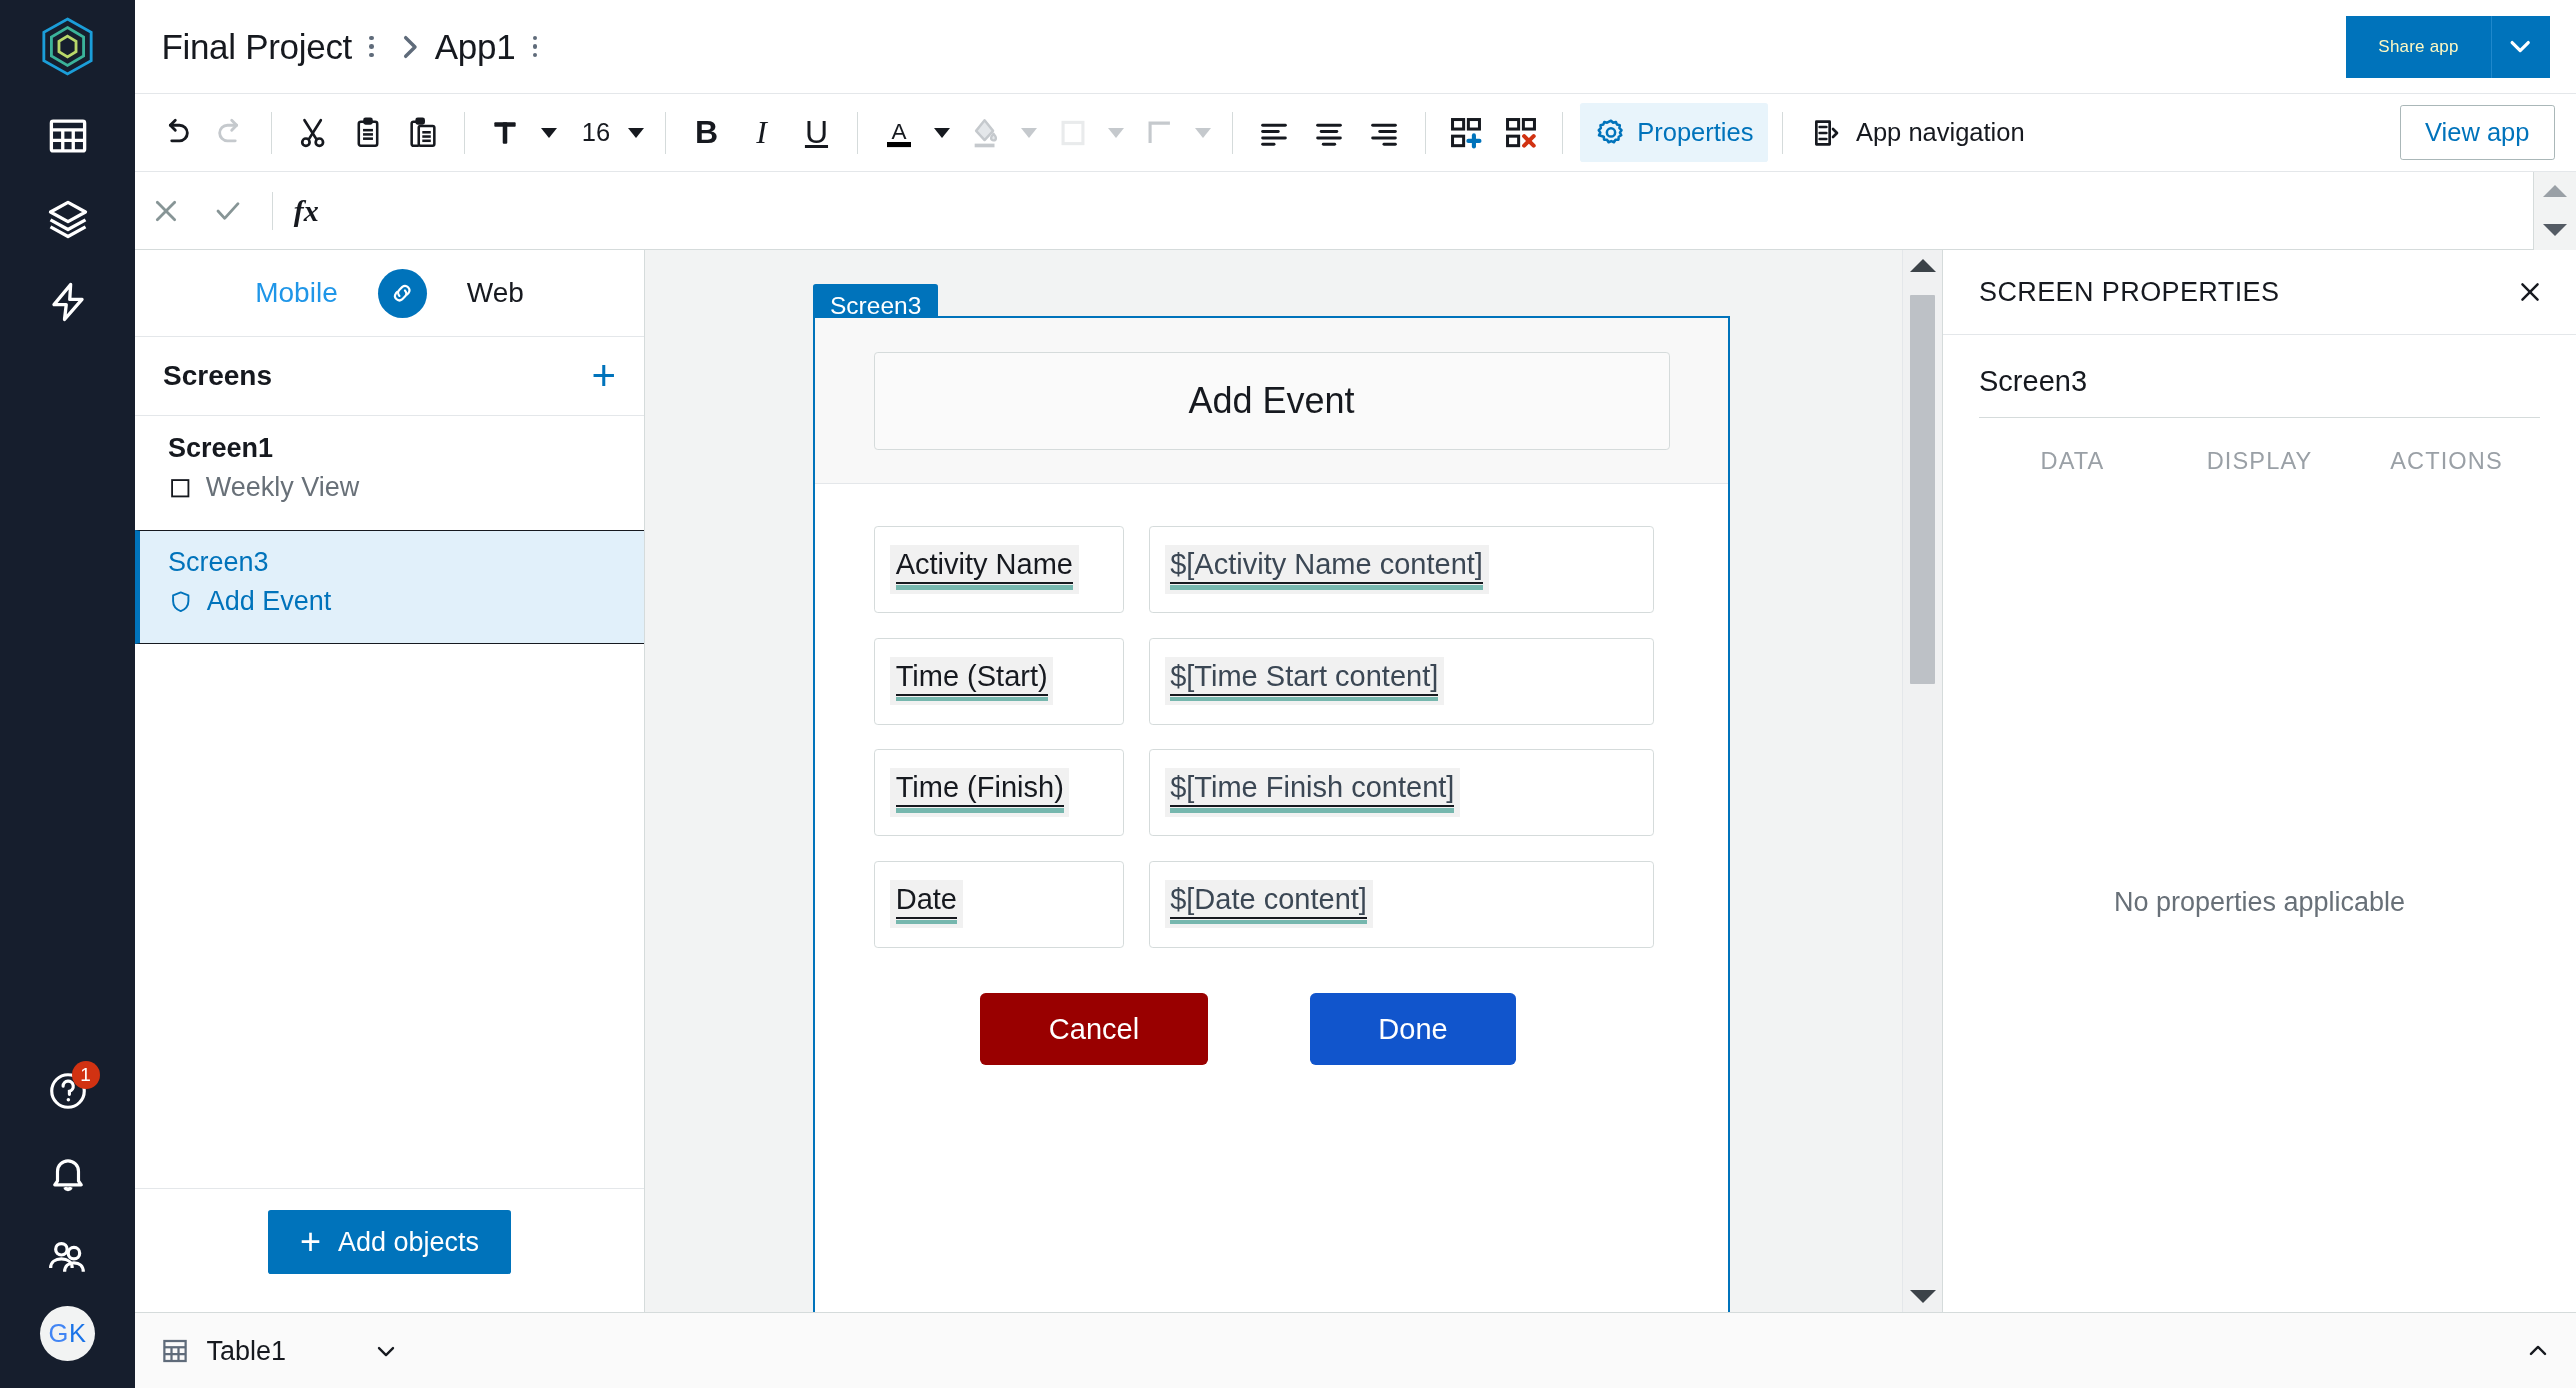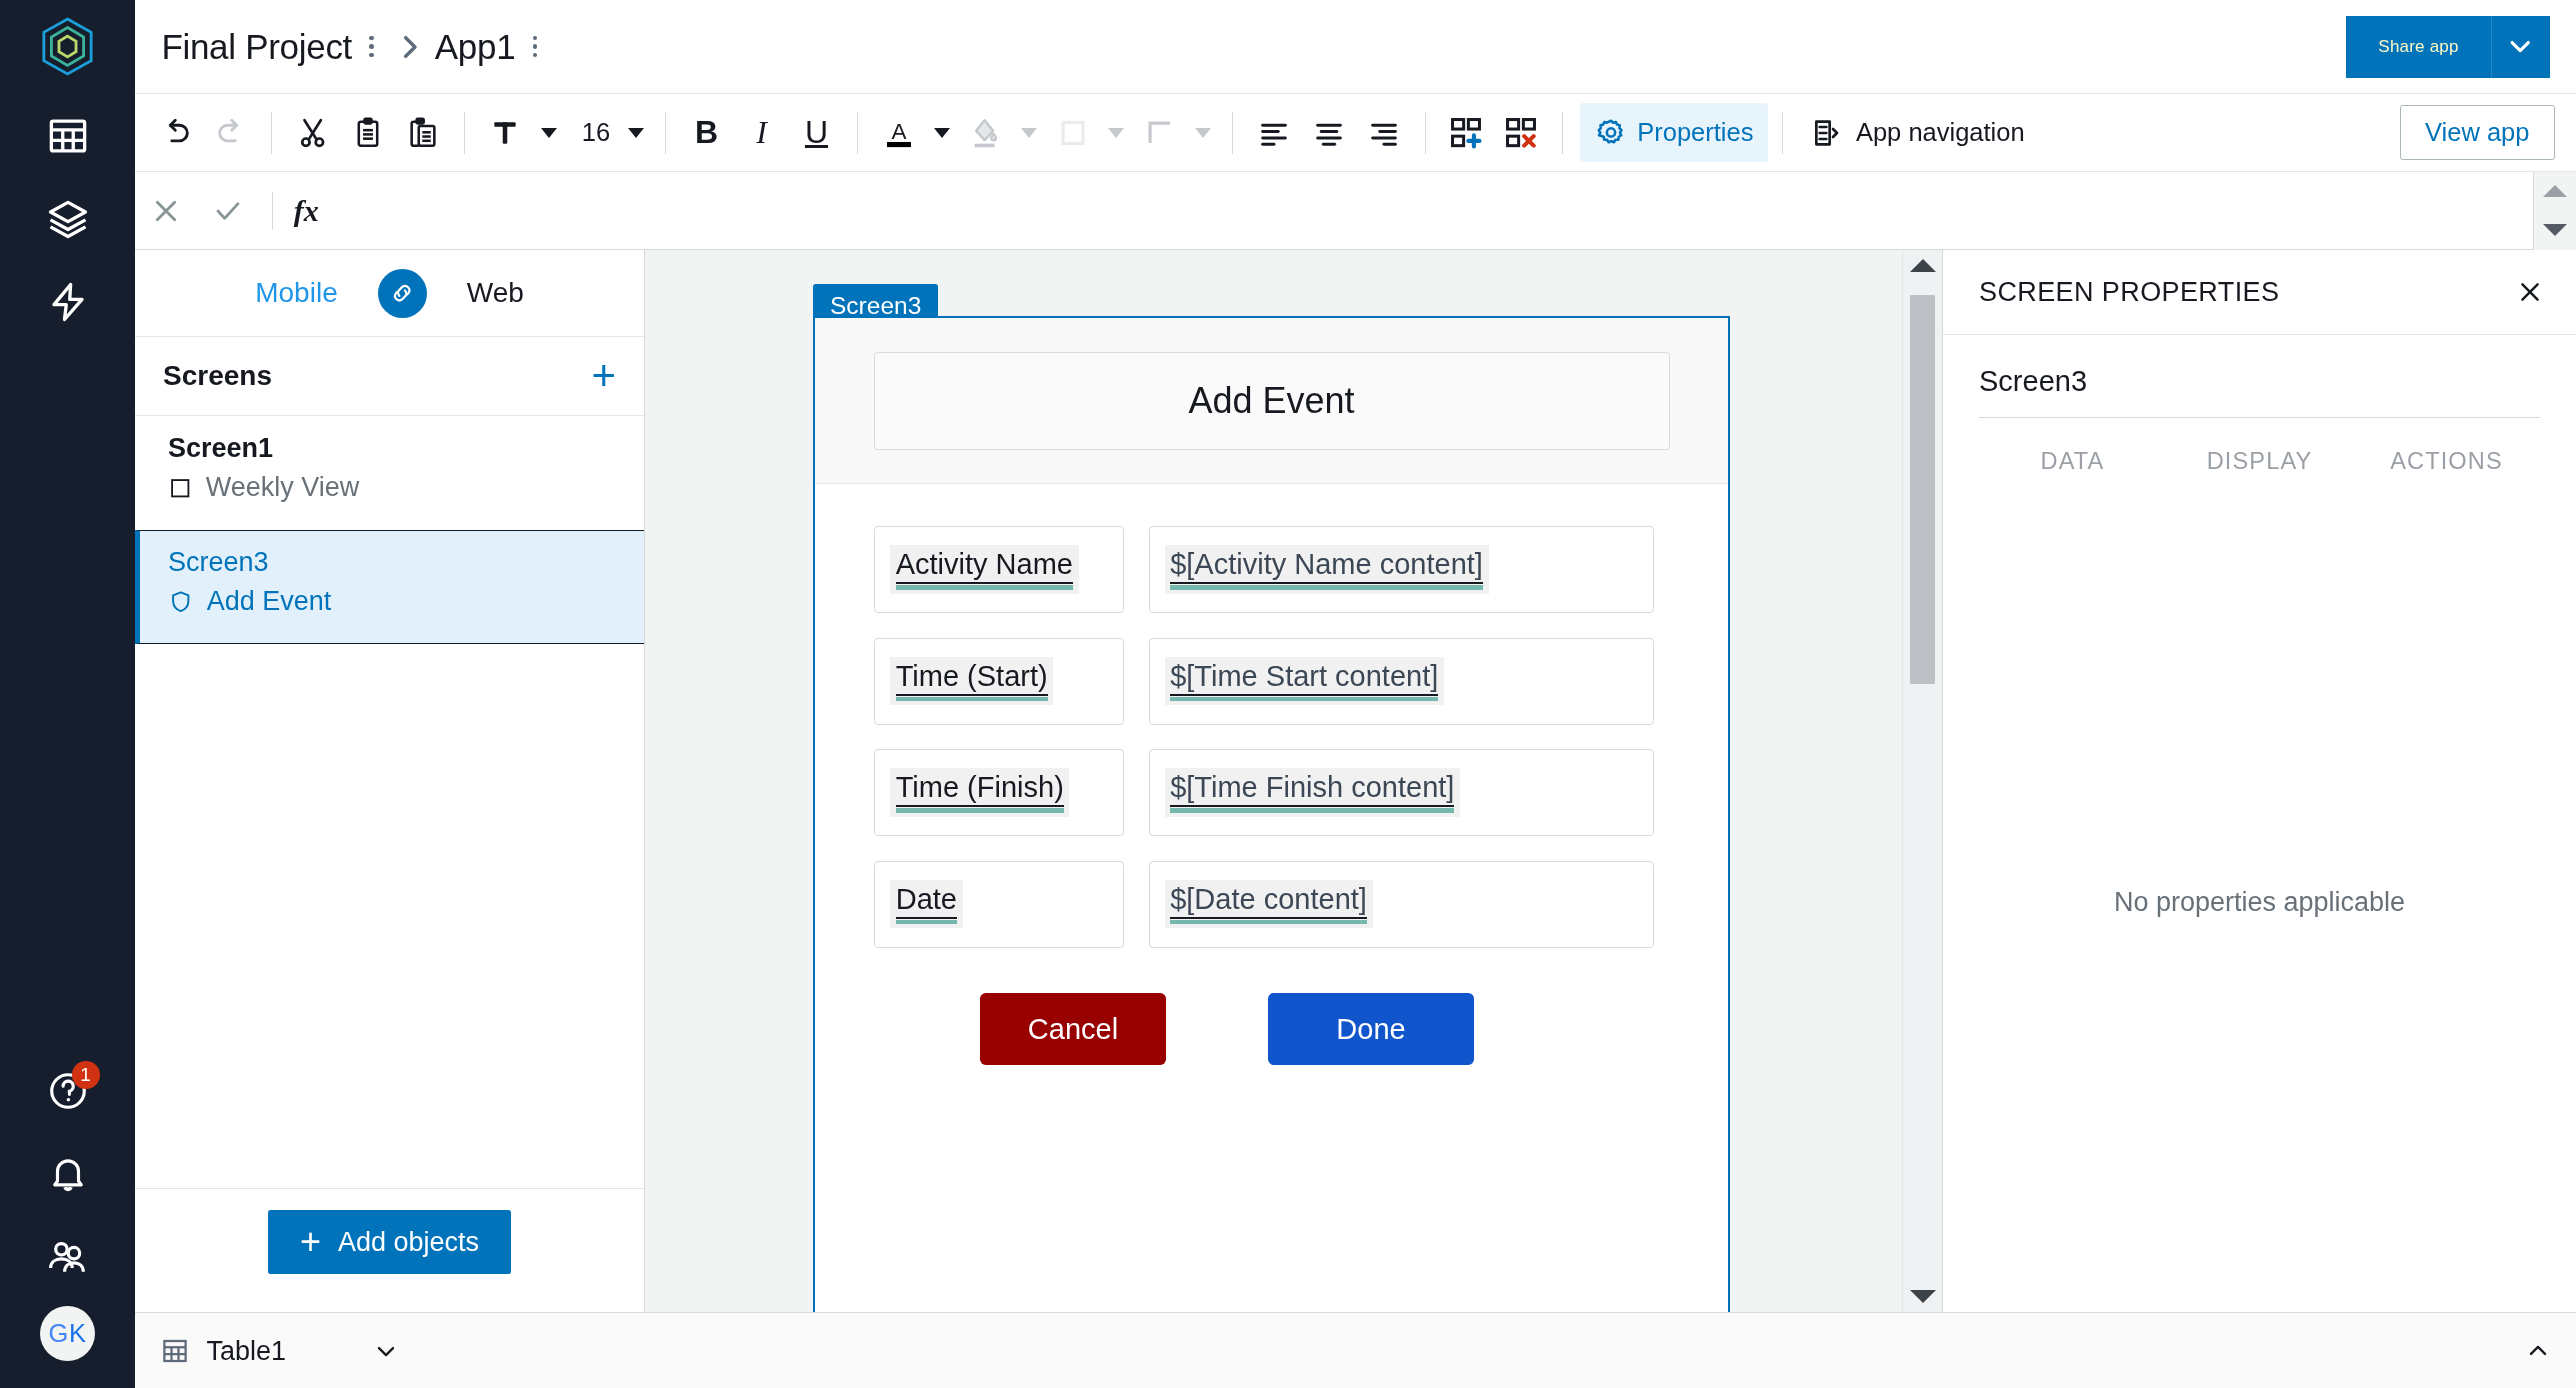--- a/index.html
+++ b/index.html
@@ -227,21 +227,21 @@
     padding-bottom: 2.8px; display: inline-block;
   }
   .tok::after {
     content: ""; position: absolute; left: 5.7px; right: 5.7px; bottom: 3.8px;
     height: 4.7px; background: #76b7ae;
   }
   .tok.val span.t { color: #3b4754; }
   .btn-row { display: flex; gap: 102px; padding: 21px 0 0 106px; }
   .btn-cancel {
     background: #990000; color: #fff; border: none; border-radius: 5.7px;
-    width: 186px; height: 72px; font-size: 29px; cursor: pointer; font-family: inherit;
+    width: 228px; height: 72px; font-size: 29px; cursor: pointer; font-family: inherit;
   }
   .btn-done {
     background: #1155cc; color: #fff; border: none; border-radius: 5.7px;
     width: 206px; height: 72px; font-size: 29px; cursor: pointer; font-family: inherit;
   }
 
   
   .vscroll {
     width: 40px; flex: 0 0 40px; background: #f0f1f2;
     border-left: 0.9px solid #e4e7ea; display: flex; flex-direction: column;

